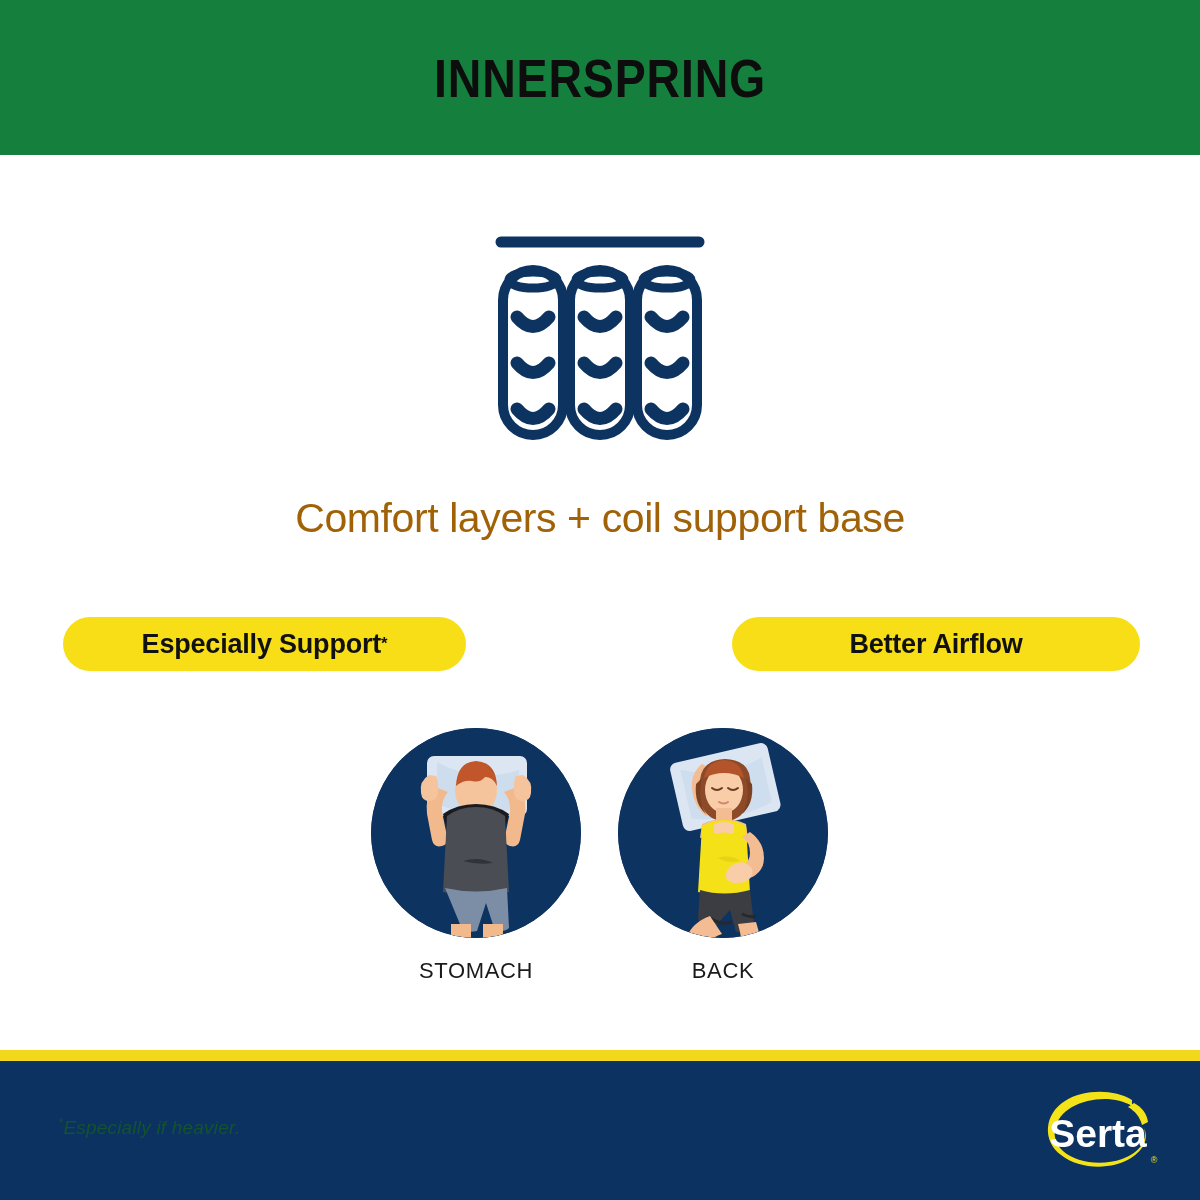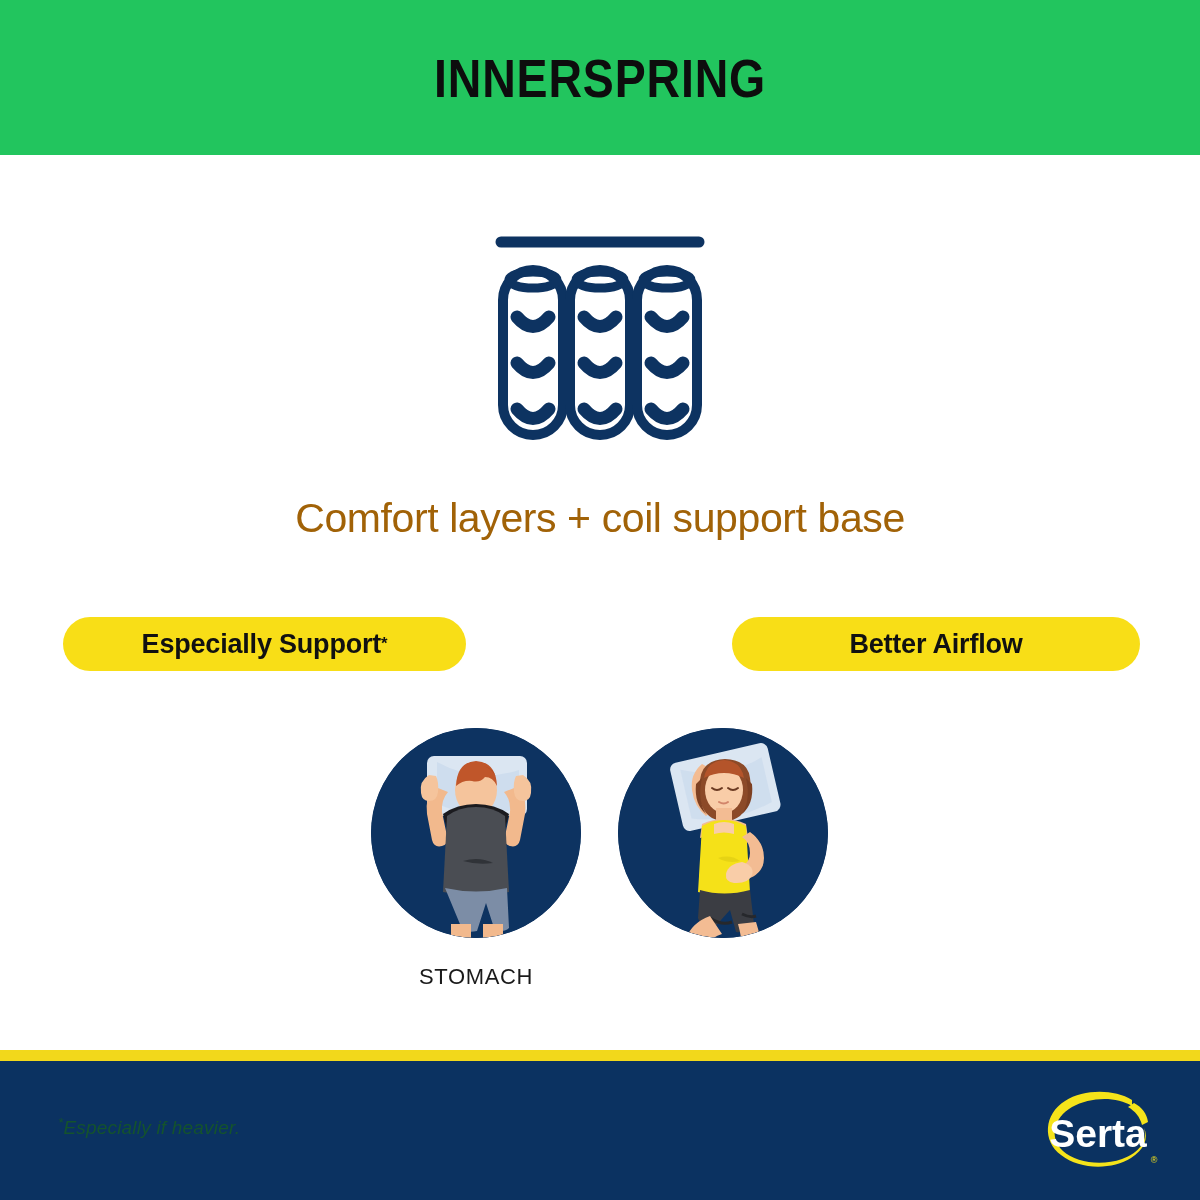--- a/index.html
+++ b/index.html
@@ -14,21 +14,21 @@
     overflow: hidden;
     position: relative;
   }
 
   
   .header-band {
     position: absolute;
     left: 0; top: 0;
     width: 1200px;
     height: 155px;
-    background: #22c55e;
+    background: #15803d;
     display: flex;
     align-items: center;
     justify-content: center;
   }
   .header-title {
     font-family: "Liberation Sans Narrow", "Liberation Sans", sans-serif;
     font-weight: bold;
     font-size: 54px;
     letter-spacing: 1px;
     color: #0d0d0d;
@@ -110,21 +110,21 @@
   .pos-circle {
     width: 210px;
     height: 210px;
     margin: 0 auto;
     border-radius: 50%;
     background: #0d3361;
     overflow: hidden;
     position: relative;
   }
   .pos-label {
-    margin-top: 26px;
+    margin-top: 20px;
     font-size: 22px;
     font-weight: 300;
     color: #1a1a1a;
     letter-spacing: 0.6px;
   }
 
   
   .yellow-rule {
     position: absolute;
     left: 0; top: 1050px;
@@ -301,20 +301,21 @@
 
           <path d="M92 190 q12 8 22 4" stroke="#26282c" stroke-width="3" fill="none"></path>
           <path d="M124 186 q8 4 14 2" stroke="#26282c" stroke-width="3" fill="none"></path>
 
           <path d="M92 188 q-22 8 -26 30 l20 6 q4 -14 18 -18 z" fill="#f3bc93"></path>
 
           <path d="M120 196 q4 14 4 26 l20 0 q-2 -16 -6 -28 z" fill="#f3bc93"></path>
         </g>
       </svg>
     </div>
+    <div class="pos-label">BACK</div>
   </div>
 
 </div>
 
 <div class="yellow-rule"></div>
 <div class="footer-band"></div>
 
 <div class="footnote">
   <sup>*</sup><span>Especially if heavier.</span>
 </div>

